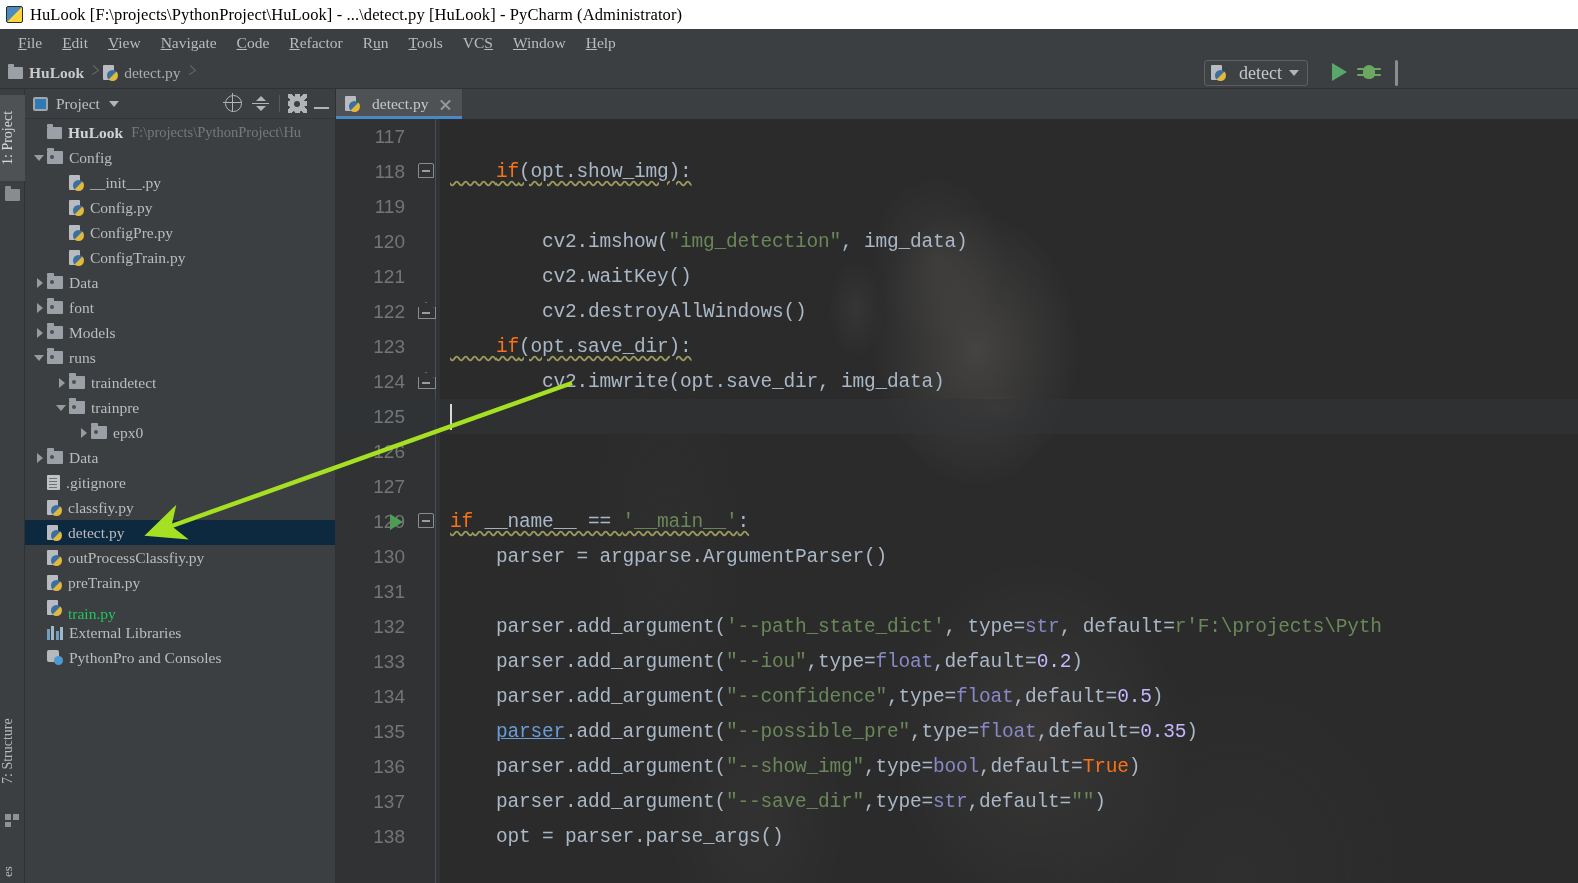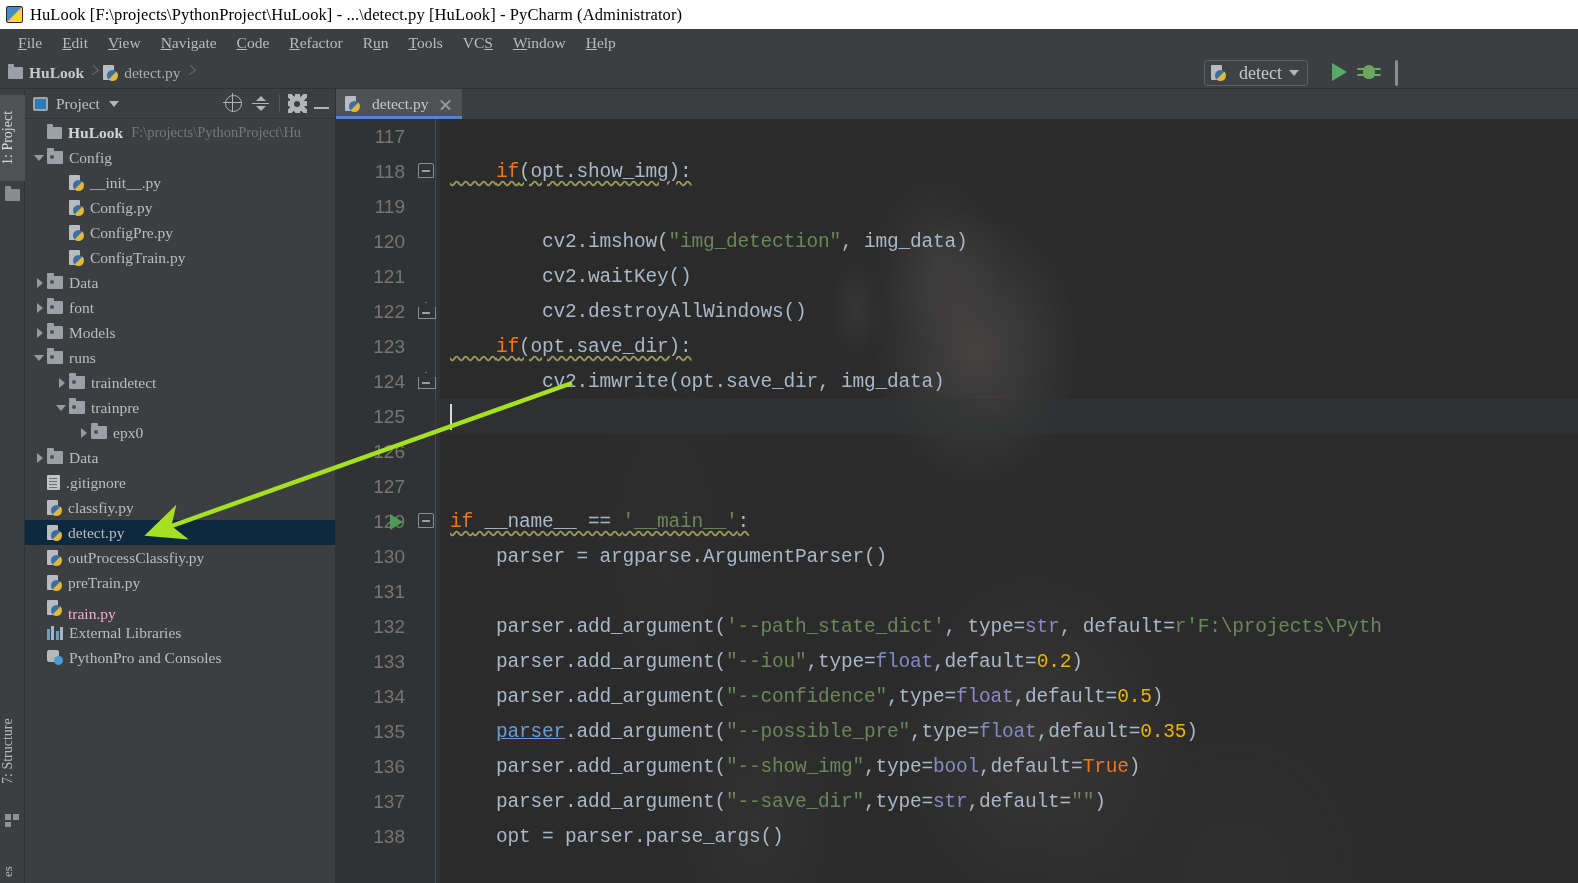--- a/index.html
+++ b/index.html
@@ -201,21 +201,21 @@
   .tree { position: absolute; top: 31px; left: 0; right: 0; bottom: 0; overflow: hidden; }
   .tree-row {
     position: relative; height: 25px; display: flex; align-items: center;
     white-space: nowrap; padding-right: 4px;
   }
   .tree-row.selected { background: #0D293F; }
   .tree-label {
     font-family: "Liberation Serif", serif; font-size: 15.5px; color: #BCBCBC;
   }
   .tree-label.bold { font-weight: bold; color: #D3D3D3; }
-  .tree-label.teal { color: #f9a8d4; margin-top: 12px; }
+  .tree-label.teal { color: #22c55e; margin-top: 12px; }
   .tree-path {
     font-family: "Liberation Serif", serif; font-size: 14.5px; color: #787878; margin-left: 8px;
     overflow: hidden;
   }
   .arrow { width: 14px; height: 14px; flex: none; position: relative; }
   .arrow.closed::after {
     content:""; position:absolute; left:4px; top:2px;
     border-left:6px solid #9A9A9A; border-top:5px solid transparent; border-bottom:5px solid transparent;
   }
   .arrow.open::after {
@@ -314,21 +314,21 @@
     width: 76px; text-align: right; padding-right: 7px; flex: none;
     font-family: "Liberation Sans", sans-serif; font-size: 19px; color: #757575;
   }
   .gut-mark { width: 28px; flex: none; position: relative; height: 35px; }
   .codetext {
     font-family: "Liberation Mono", monospace; font-size: 19.5px;
     color: #A9B7C6; white-space: pre; padding-left: 10px; letter-spacing: -0.2px;
   }
   .kw   { color: #f97316; }
   .str  { color: #6A8759; }
-  .num  { color: #eab308; text-align: right; }
+  .num  { color: #c4b5fd; text-align: right; }
   .pred { color: #8888C6; }
   .wavy {
     text-decoration: underline wavy #9A9A5C;
     text-underline-offset: 4px;
   }
   .ulink { color:#6A9CD6; text-decoration: underline; }
 
   .fold-minus {
     position: absolute; left: 6px; top: 9px; width: 16px; height: 15px;
     border: 1px solid #8A8D8F;

